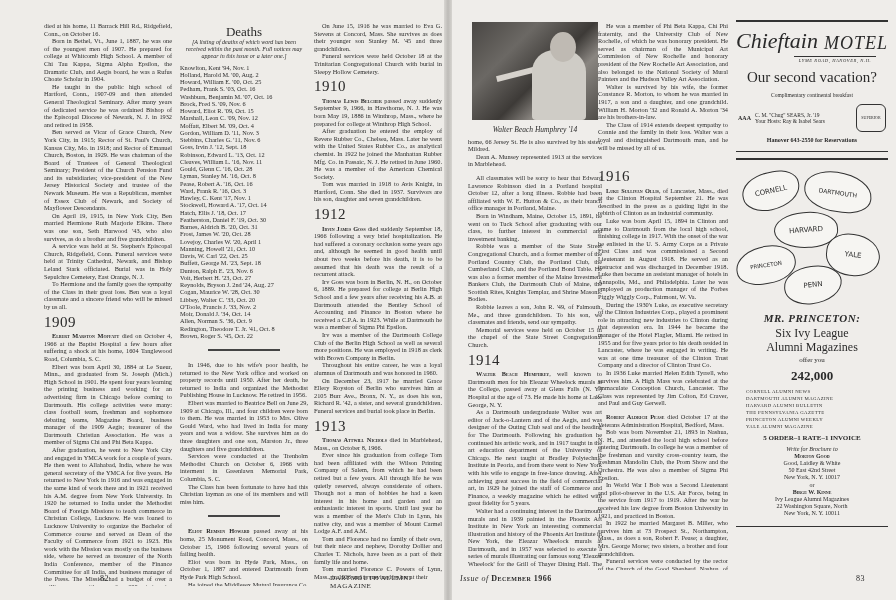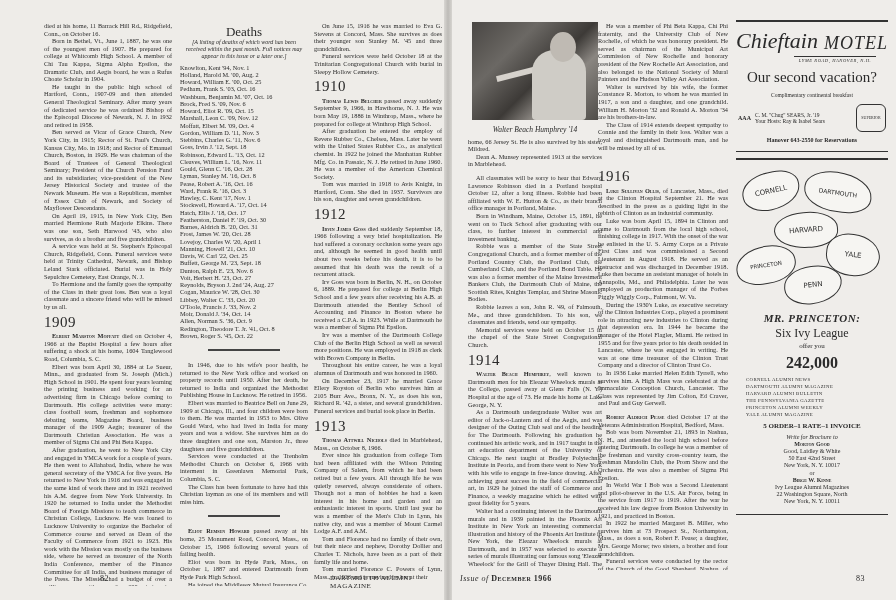--- a/index.html
+++ b/index.html
@@ -34,21 +34,21 @@
   .ad-head{font-size:15px;margin:6px 0 3px;}
   .ad-small{font-size:5.5px;margin:6px 0;}
   .host-row{display:flex;align-items:center;justify-content:space-between;padding:0 4px;font-size:5.5px;text-align:left;}
   .aaa-badge{width:28px;height:26px;border:1.5px solid #333;border-radius:6px;display:flex;align-items:center;justify-content:center;font-size:4px;}
   .ad-bold{font-size:6px;font-weight:bold;margin:5px 0 8px;}
   .ivy{position:relative;height:140px;margin:6px 0;}
   .leaf{position:absolute;background:#f6f5f2;border:1.2px solid #333;font-family:"DejaVu Sans",sans-serif;font-size:7px;display:flex;align-items:center;justify-content:center;}
   .adv-title{font-style:italic;font-weight:bold;font-size:11px;letter-spacing:0.5px;margin:2px 0 2px;}
   .adv-big{font-size:12px;line-height:14px;}
   .adv-offer{font-size:7px;margin:2px 0;}
-  .adv-num{font-size:16px;font-weight:bold;margin:4px 0;}
+  .adv-num{font-size:13px;font-weight:bold;margin:4px 0;}
   .mag-list{font-size:4.8px;letter-spacing:0.4px;line-height:7px;text-align:left;padding-left:12px;margin:2px 0;}
   .adv-order{font-size:7px;font-weight:bold;margin:4px 0;}
   .addr{font-size:6px;line-height:7.2px;}
   .addr .it{font-style:italic;}
 </style>
 </head>
 <body>
 
 <div class="spread">
 
@@ -218,20 +218,21 @@
         <div class="ivy">
           <div class="leaf" style="left:8px;top:6px;width:56px;height:36px;border-radius:50% 40% 55% 45%;transform:rotate(-12deg);">CORNELL</div>
           <div class="leaf" style="left:70px;top:6px;width:66px;height:38px;border-radius:45% 55% 40% 50%;transform:rotate(8deg);font-size:6px;">DARTMOUTH</div>
           <div class="leaf" style="left:40px;top:46px;width:62px;height:34px;border-radius:50% 50% 45% 55%;transform:rotate(-4deg);">HARVARD</div>
           <div class="leaf" style="left:2px;top:80px;width:58px;height:36px;border-radius:55% 45% 50% 40%;transform:rotate(-8deg);font-size:5.5px;">PRINCETON</div>
           <div class="leaf" style="left:92px;top:68px;width:52px;height:40px;border-radius:45% 55% 50% 50%;transform:rotate(6deg);">YALE</div>
           <div class="leaf" style="left:50px;top:100px;width:56px;height:36px;border-radius:50% 45% 55% 45%;transform:rotate(-6deg);">PENN</div>
         </div>
         <div class="adv-title">MR. PRINCETON:</div>
         <div class="adv-big">Six Ivy League</div>
+        <div class="adv-big">Alumni Magazines</div>
         <div class="adv-offer">offer you</div>
         <div class="adv-num">242,000</div>
         <div class="mag-list">
           <div>CORNELL ALUMNI NEWS</div>
           <div>DARTMOUTH ALUMNI MAGAZINE</div>
           <div>HARVARD ALUMNI BULLETIN</div>
           <div>THE PENNSYLVANIA GAZETTE</div>
           <div>PRINCETON ALUMNI WEEKLY</div>
           <div>YALE ALUMNI MAGAZINE</div>
         </div>

